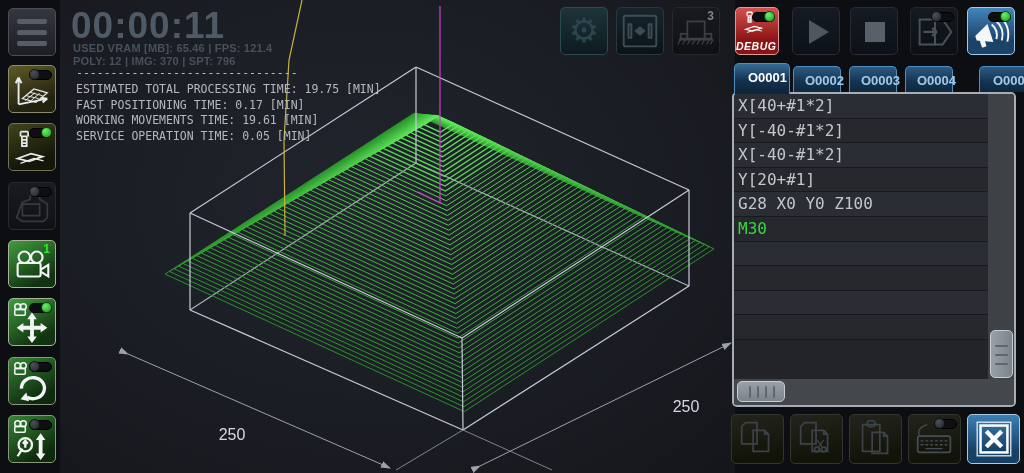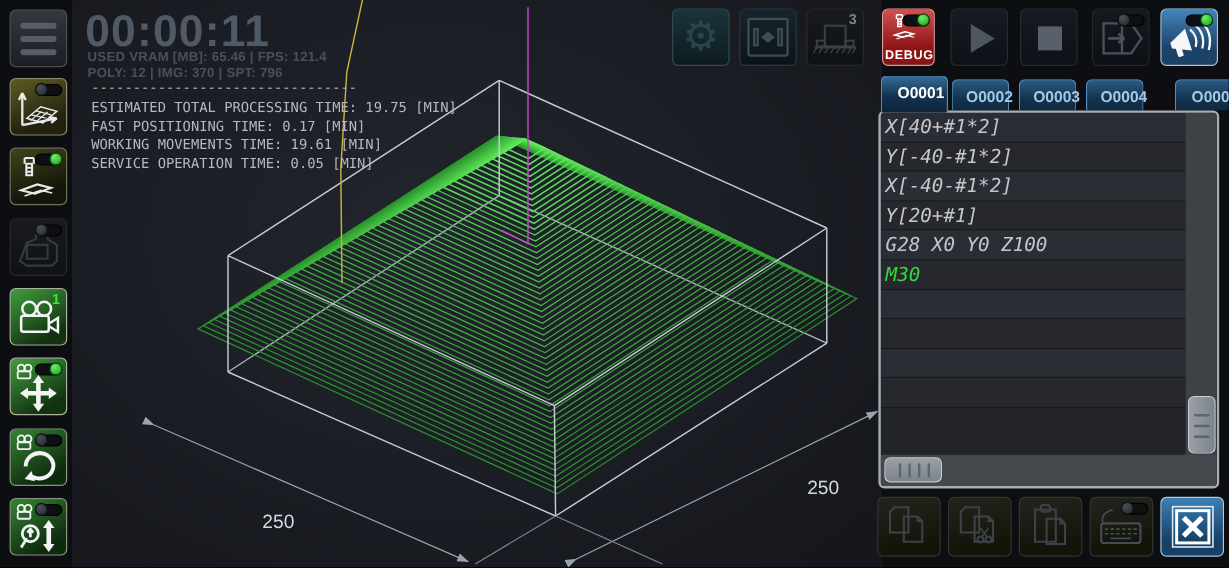--- a/index.html
+++ b/index.html
@@ -27,36 +27,36 @@
   .stats{position:absolute;left:73px;font-size:11px;font-weight:bold;color:#47515c;letter-spacing:.2px;}
   
   .ic{position:absolute;left:0;top:0;width:100%;height:100%;}
   .gbtn1{background:linear-gradient(160deg,#5e5a24,#23220f 75%);border-color:#8c8c70;}
   .gbtn2{background:linear-gradient(160deg,#40441a,#14160a 75%);border-color:#6f7458;}
   .gbtn-dis{background:linear-gradient(180deg,#191b20,#0f1114);border-color:#272a2f;}
   .gbtnG{background:linear-gradient(150deg,#3f9e3f,#123310 80%);border-color:#a9b39c;}
   .gbtnG2{background:linear-gradient(150deg,#358434,#0e2a0d 80%);border-color:#8d977f;}
   .blue{background:linear-gradient(180deg,#4285bb,#1c4267 70%);border-color:#a5c9e6;}
   .red{background:linear-gradient(180deg,#d25151,#8c1414 70%);border-color:#d89a9a;}
-  .debug-label{position:absolute;bottom:2px;width:100%;text-align:right;color:#fff;
-               font-size:10.5px;font-weight:bold;letter-spacing:.5px;}
+  .debug-label{position:absolute;bottom:2px;width:100%;text-align:left;color:#fff;
+               font-size:10.5px;font-weight:bold;letter-spacing:.5px;font-style:italic;}
   .tri{position:absolute;left:16px;top:12px;width:0;height:0;border-left:20px solid #4e565f;
        border-top:12px solid transparent;border-bottom:12px solid transparent;}
   .sq{position:absolute;left:14px;top:14px;width:20px;height:20px;background:#596069;}
   .gearch{position:absolute;width:100%;text-align:center;top:2px;font-size:34px;color:#2a454e;}
   
   .tab{position:absolute;height:26px;top:66px;border:1px solid #4e8fc0;border-bottom:none;
        border-radius:5px 5px 0 0;background:linear-gradient(180deg,#2c5a82,#143350 60%,#0e2840);
        color:#a3c8e8;font-size:13px;font-weight:bold;text-align:center;line-height:27px;
        box-sizing:border-box;cursor:pointer;z-index:2;padding-left:11px;}
   .tab.active{top:63px;height:31px;background:linear-gradient(180deg,#356b96,#143150 55%,#0d2438);
        color:#fff;z-index:4;}
   #panel{position:absolute;left:732px;top:92px;width:284px;height:315px;box-sizing:border-box;
          border:2px solid #a7adb5;border-radius:5px;background:#222428;z-index:3;overflow:hidden;}
-  #rows{position:absolute;left:0;top:0;width:254px;height:287px;overflow:hidden;font-style:italic;}
+  #rows{position:absolute;left:0;top:0;width:254px;height:287px;overflow:hidden;}
   .crow{height:24.6px;box-sizing:border-box;border-bottom:1px solid #17191c;
         font-family:"DejaVu Sans Mono",monospace;font-size:16px;line-height:24px;
         color:#c3c6ca;padding-left:4px;white-space:pre;cursor:text;}
   .crow:nth-child(odd){background:#2a2d33;}
   .crow:nth-child(even){background:#26282d;}
   .crow.green{color:#35d93f;}
   #vtrack{position:absolute;right:0;top:0;width:26px;height:287px;background:#3e4146;cursor:pointer;}
   #vthumb{position:absolute;right:1px;top:236px;width:23px;height:48px;border-radius:5px;
           background:linear-gradient(90deg,#9aa0a7,#7d838a);border:1px solid #c8cdd3;box-sizing:border-box;cursor:grab;}
   #vthumb i{position:absolute;left:4px;width:13px;height:2px;background:#5f656c;border-radius:1px;}

